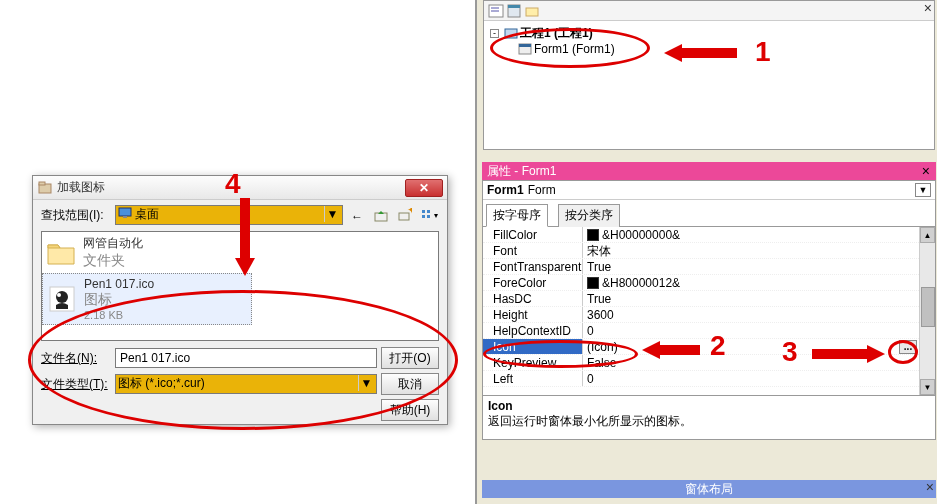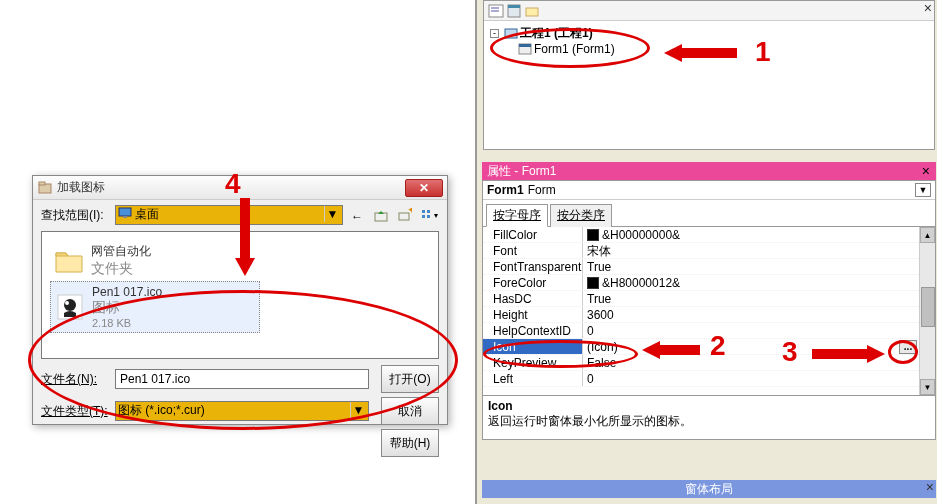--- a/index.html
+++ b/index.html
@@ -13,34 +13,34 @@
   .closebtn { width: 38px; height: 18px; background: linear-gradient(to bottom,#e07070,#c83030); border: 1px solid #a02020; border-radius: 2px; display: flex; align-items: center; justify-content: center; color: #fff; font-weight: bold; cursor: pointer; }
   .dlgbody { padding: 5px 8px; position: relative; height: calc(100% - 24px); }
   .lookrow { display: flex; align-items: center; gap: 4px; margin-bottom: 6px; }
   .lookrow label { width: 70px; }
   .combo { flex: 1; height: 20px; border: 1px solid #7a7a7a; background: #eab308; display: flex; align-items: flex-start; padding: 0 2px; font-size: 12px; }
   .combo .deskicon { width: 14px; height: 14px; margin-right: 3px; }
   .combo .dropbtn { margin-left: auto; width: 16px; height: 16px; border-left: 1px solid #ccc; display:flex; align-items:center; justify-content:center; }
   .toolbtns { display: flex; gap: 4px; }
   .tbtn { width: 20px; height: 20px; border: 1px solid transparent; display:flex; align-items:center; justify-content:center; cursor:pointer;}
   
-  .filelist { background:#fff; border:1px solid #7a7a7a; height: 128px; padding:8px; margin-bottom: 6px; overflow:hidden;}
+  .filelist { background:#fff; border:1px solid #7a7a7a; height: 110px; padding:0; margin-bottom: 6px; overflow:hidden;}
   .fitem { display:flex; align-items:center; gap:6px; padding:3px; }
   .fitem.sel { background:#e8f0fe; border:1px dotted #888;}
   .foldericon { width:32px; height:32px; }
   .ficoico { width:32px; height:32px; }
   .finfo .fname { color:#333;}
   .finfo .ftype { color:#888; font-size:14px;}
   .finfo .fsize { color:#888; font-size:11px;}
   
   .frow { display:flex; align-items:center; gap:4px; margin-bottom:4px; }
   .frow label { width:70px;text-decoration:underline;}
   .frow input.txt { flex:1; height:20px; border:1px solid #7a7a7a; padding:0 4px; background:#fff;}
   .frow .combo { flex:1;}
-  .dbtn { width:58px; height:28px; border:1px solid #888; background:linear-gradient(to bottom,#fdfdfd,#e0e0e0); cursor:pointer; margin-left:8px;}
+  .dbtn { width:58px; height:22px; border:1px solid #888; background:linear-gradient(to bottom,#fdfdfd,#e0e0e0); cursor:pointer; margin-left:0;}
   .helprow { display:flex; justify-content:flex-end; }
   
   
   .rightcol { position:absolute; left:475px; top:0; width:462px; height:504px; border-left:2px solid #999; background:#ece9d8;}
   .projpanel { position:absolute; left:6px; top:0; width:452px; height:150px; background:#fff; border:1px solid #999; overflow:hidden;}
   .closex { position:absolute; right:2px; top:-1px; font-family:Arial; font-size:14px; cursor:pointer; color:#333;}
   .projbar { height:20px; border-bottom:1px solid #ccc; background:#f4f4f4; display:flex; align-items:center; padding:0 4px; gap:2px;}
   .psmall { width:16px; height:16px; cursor:pointer;}
   .tree { padding: 4px 6px; font-family:"SimSun", monospace; font-size:12px; line-height:16px;}
   .treerow { display:flex; align-items:center; gap:2px;}
@@ -48,21 +48,21 @@
   .treeicon { width:14px; height:14px;}
   .treelabel { font-weight:bold;}
   .treerow.child { margin-left: 28px;}
   
   .propstitle { position:absolute; left:5px; top:162px; width:454px; height:18px; background:#ec4899; color:#fff; padding:1px 5px; display:flex; align-items:center;}
   .propstitle .closex { color:#000; right:6px; top:1px;}
   .propspanel { position:absolute; left:5px; top:180px; width:454px; height:260px; background:#fff; border:1px solid #999; display:flex; flex-direction:column;}
   .objrow { border-bottom:1px solid #ccc; padding:2px 4px; display:flex; align-items:center; gap:4px;}
   .objrow b { font-weight:bold;}
   .objcombo { margin-left:auto; width:16px; height:14px; border:1px solid #888; display:flex; align-items:center; justify-content:center; font-size:9px;}
-  .tabs { display:flex; border-bottom:1px solid #999; padding-left:3px; padding-top:3px; gap:0;text-decoration:underline;}
+  .tabs { display:flex; border-bottom:1px solid #999; padding-left:3px; padding-top:3px; gap:8px;}
   .tab { border:1px solid #999; border-bottom:none; padding:2px 6px; background:#f0f0f0; margin-right:2px; cursor:pointer; position:relative; top:1px;}
   .tab.active { background:#fff; border-bottom:1px solid #fff;}
   .propgrid { flex:1; overflow:hidden; display:flex;}
   .propscroll { flex:1; overflow-y:hidden; position:relative;}
   .proprow { display:flex; height:16px; line-height:16px; border-bottom:1px dotted #eee; font-family:"SimSun",monospace; font-size:12px;}
   .proprow .pn { width:100px; padding-left:10px; border-right:1px solid #ccc; overflow:hidden; white-space:nowrap;}
   .proprow .pv { flex:1; padding-left:4px; display:flex; align-items:center; gap:3px; overflow:hidden; white-space:nowrap;}
   .proprow.sel .pn { background:#316ac5; color:#fff;}
   .ellipsis { margin-left:auto; width:18px; height:14px; border:1px solid #888; background:#e8e8e8; display:flex; align-items:center; justify-content:center; font-weight:bold; font-size:10px; cursor:pointer; margin-right:2px;}
   .colorsw { width:12px; height:12px; border:1px solid #333;}

